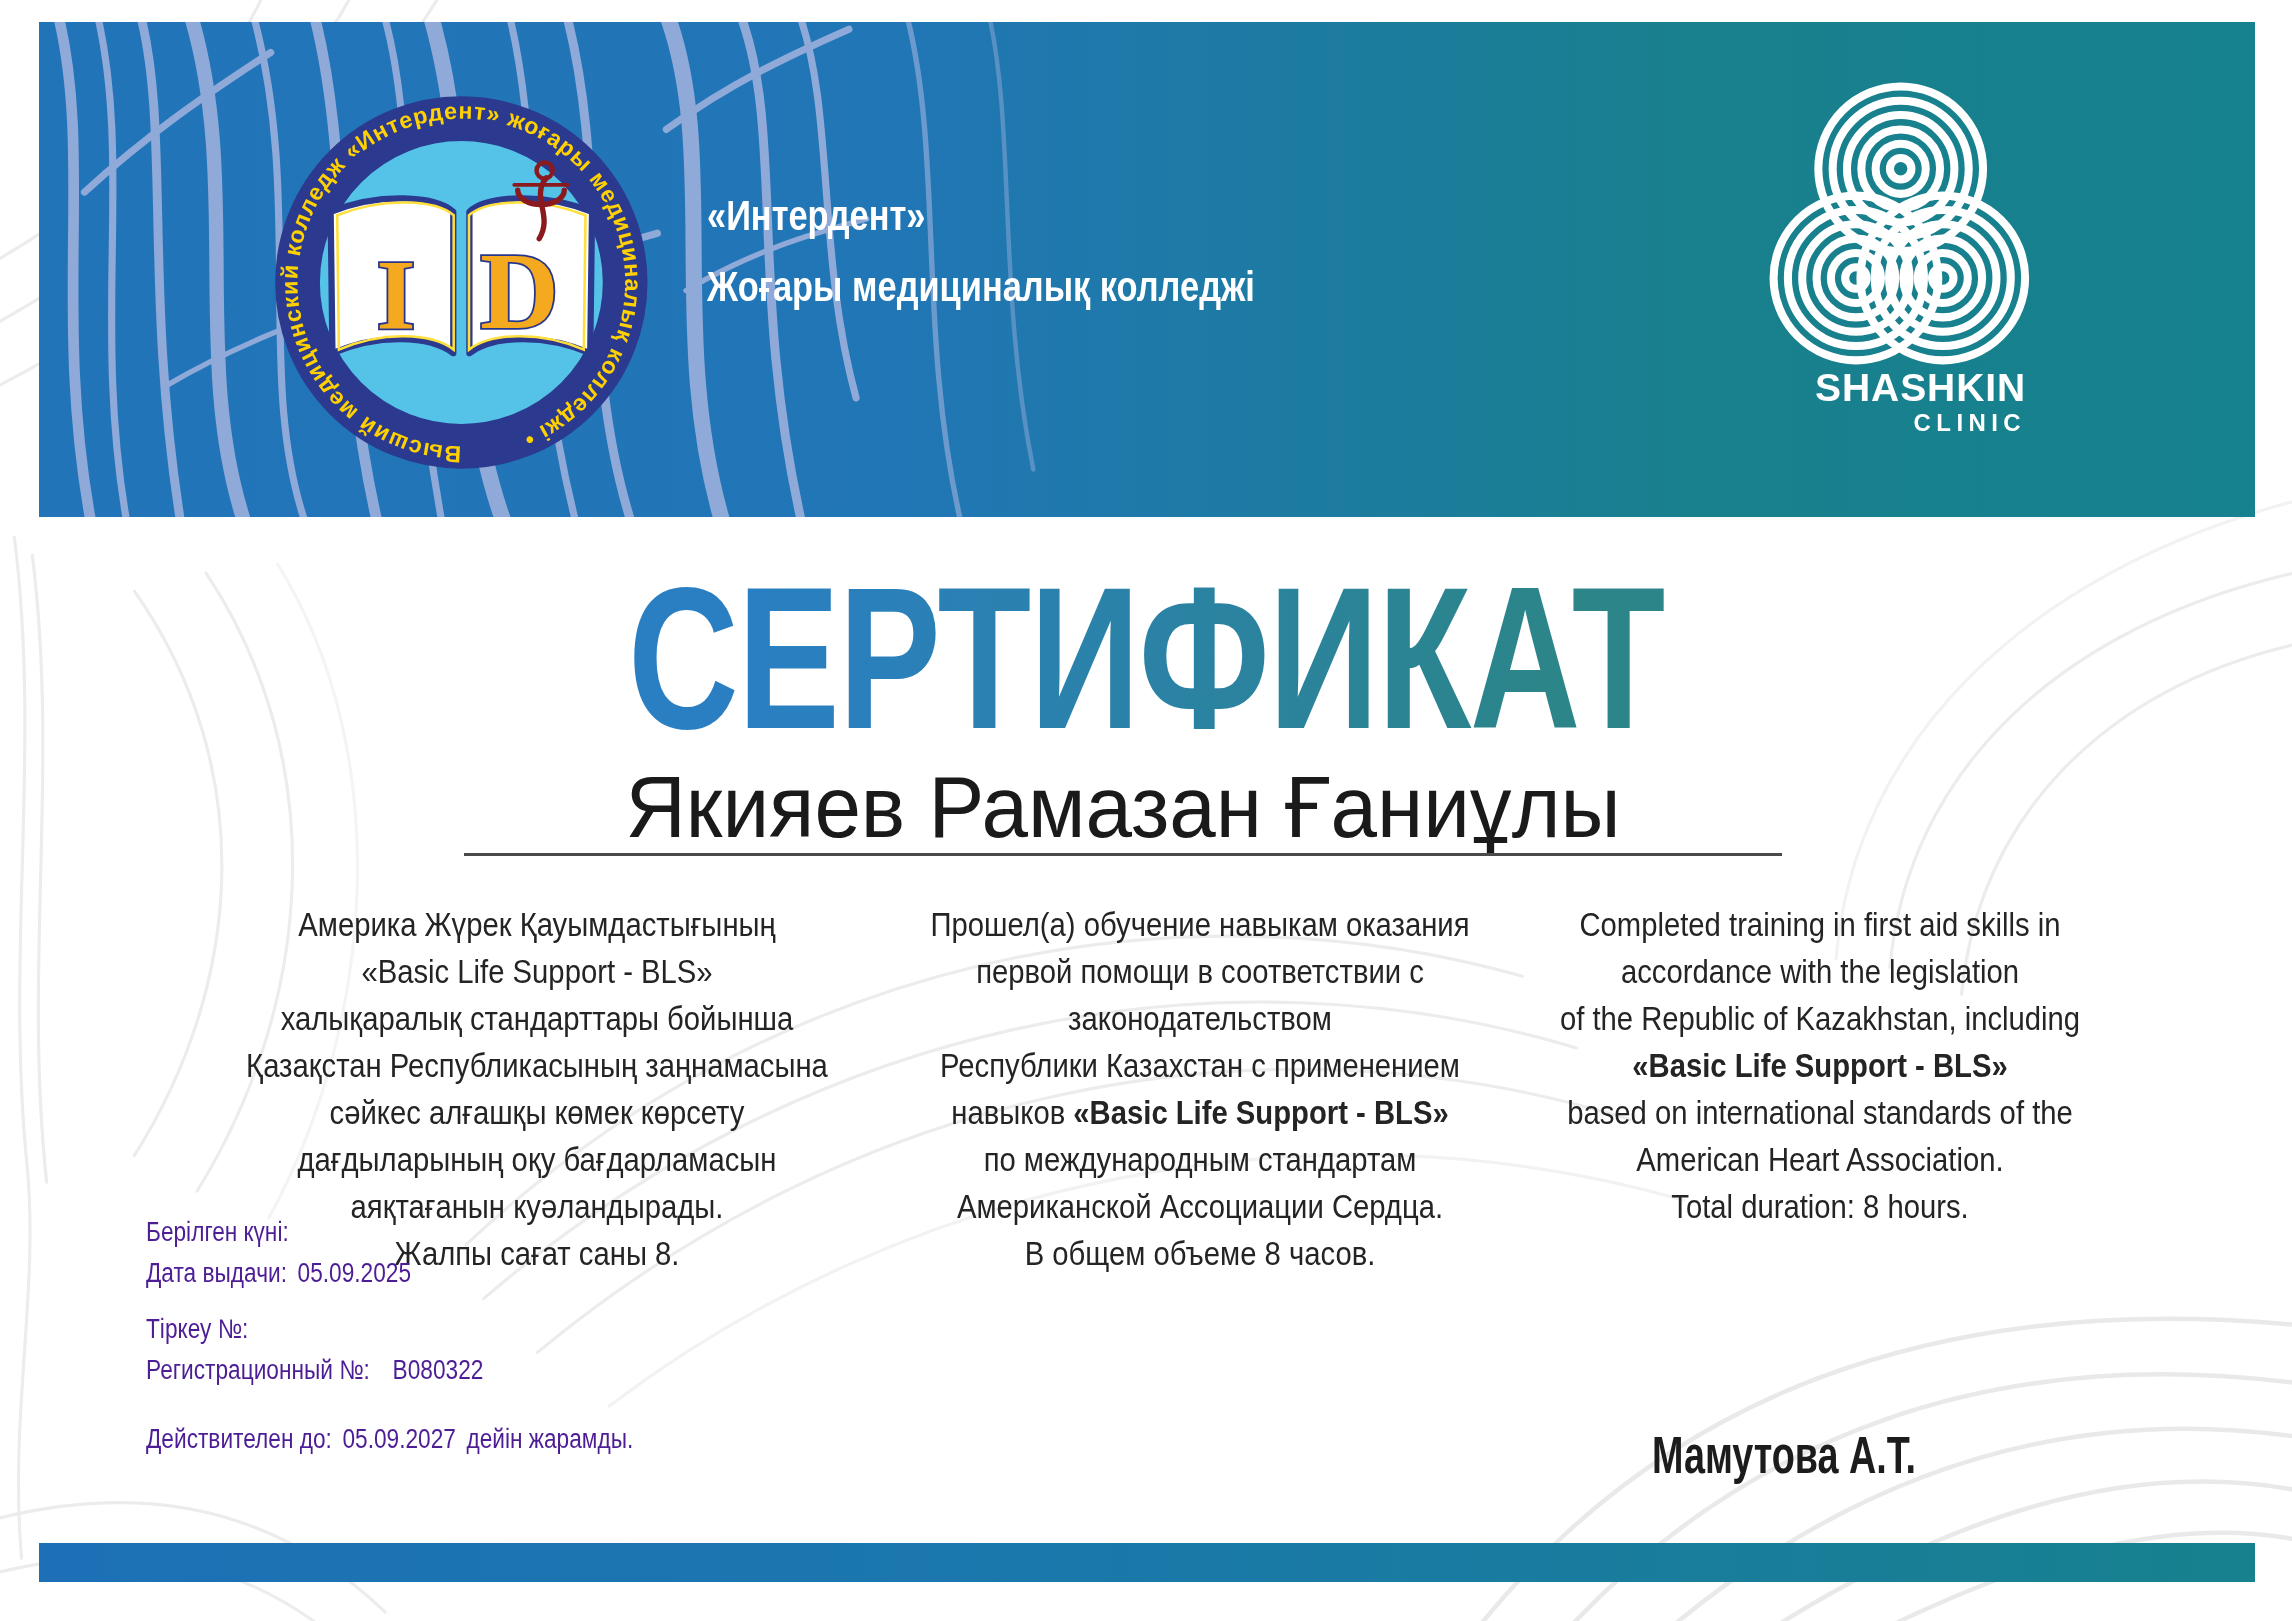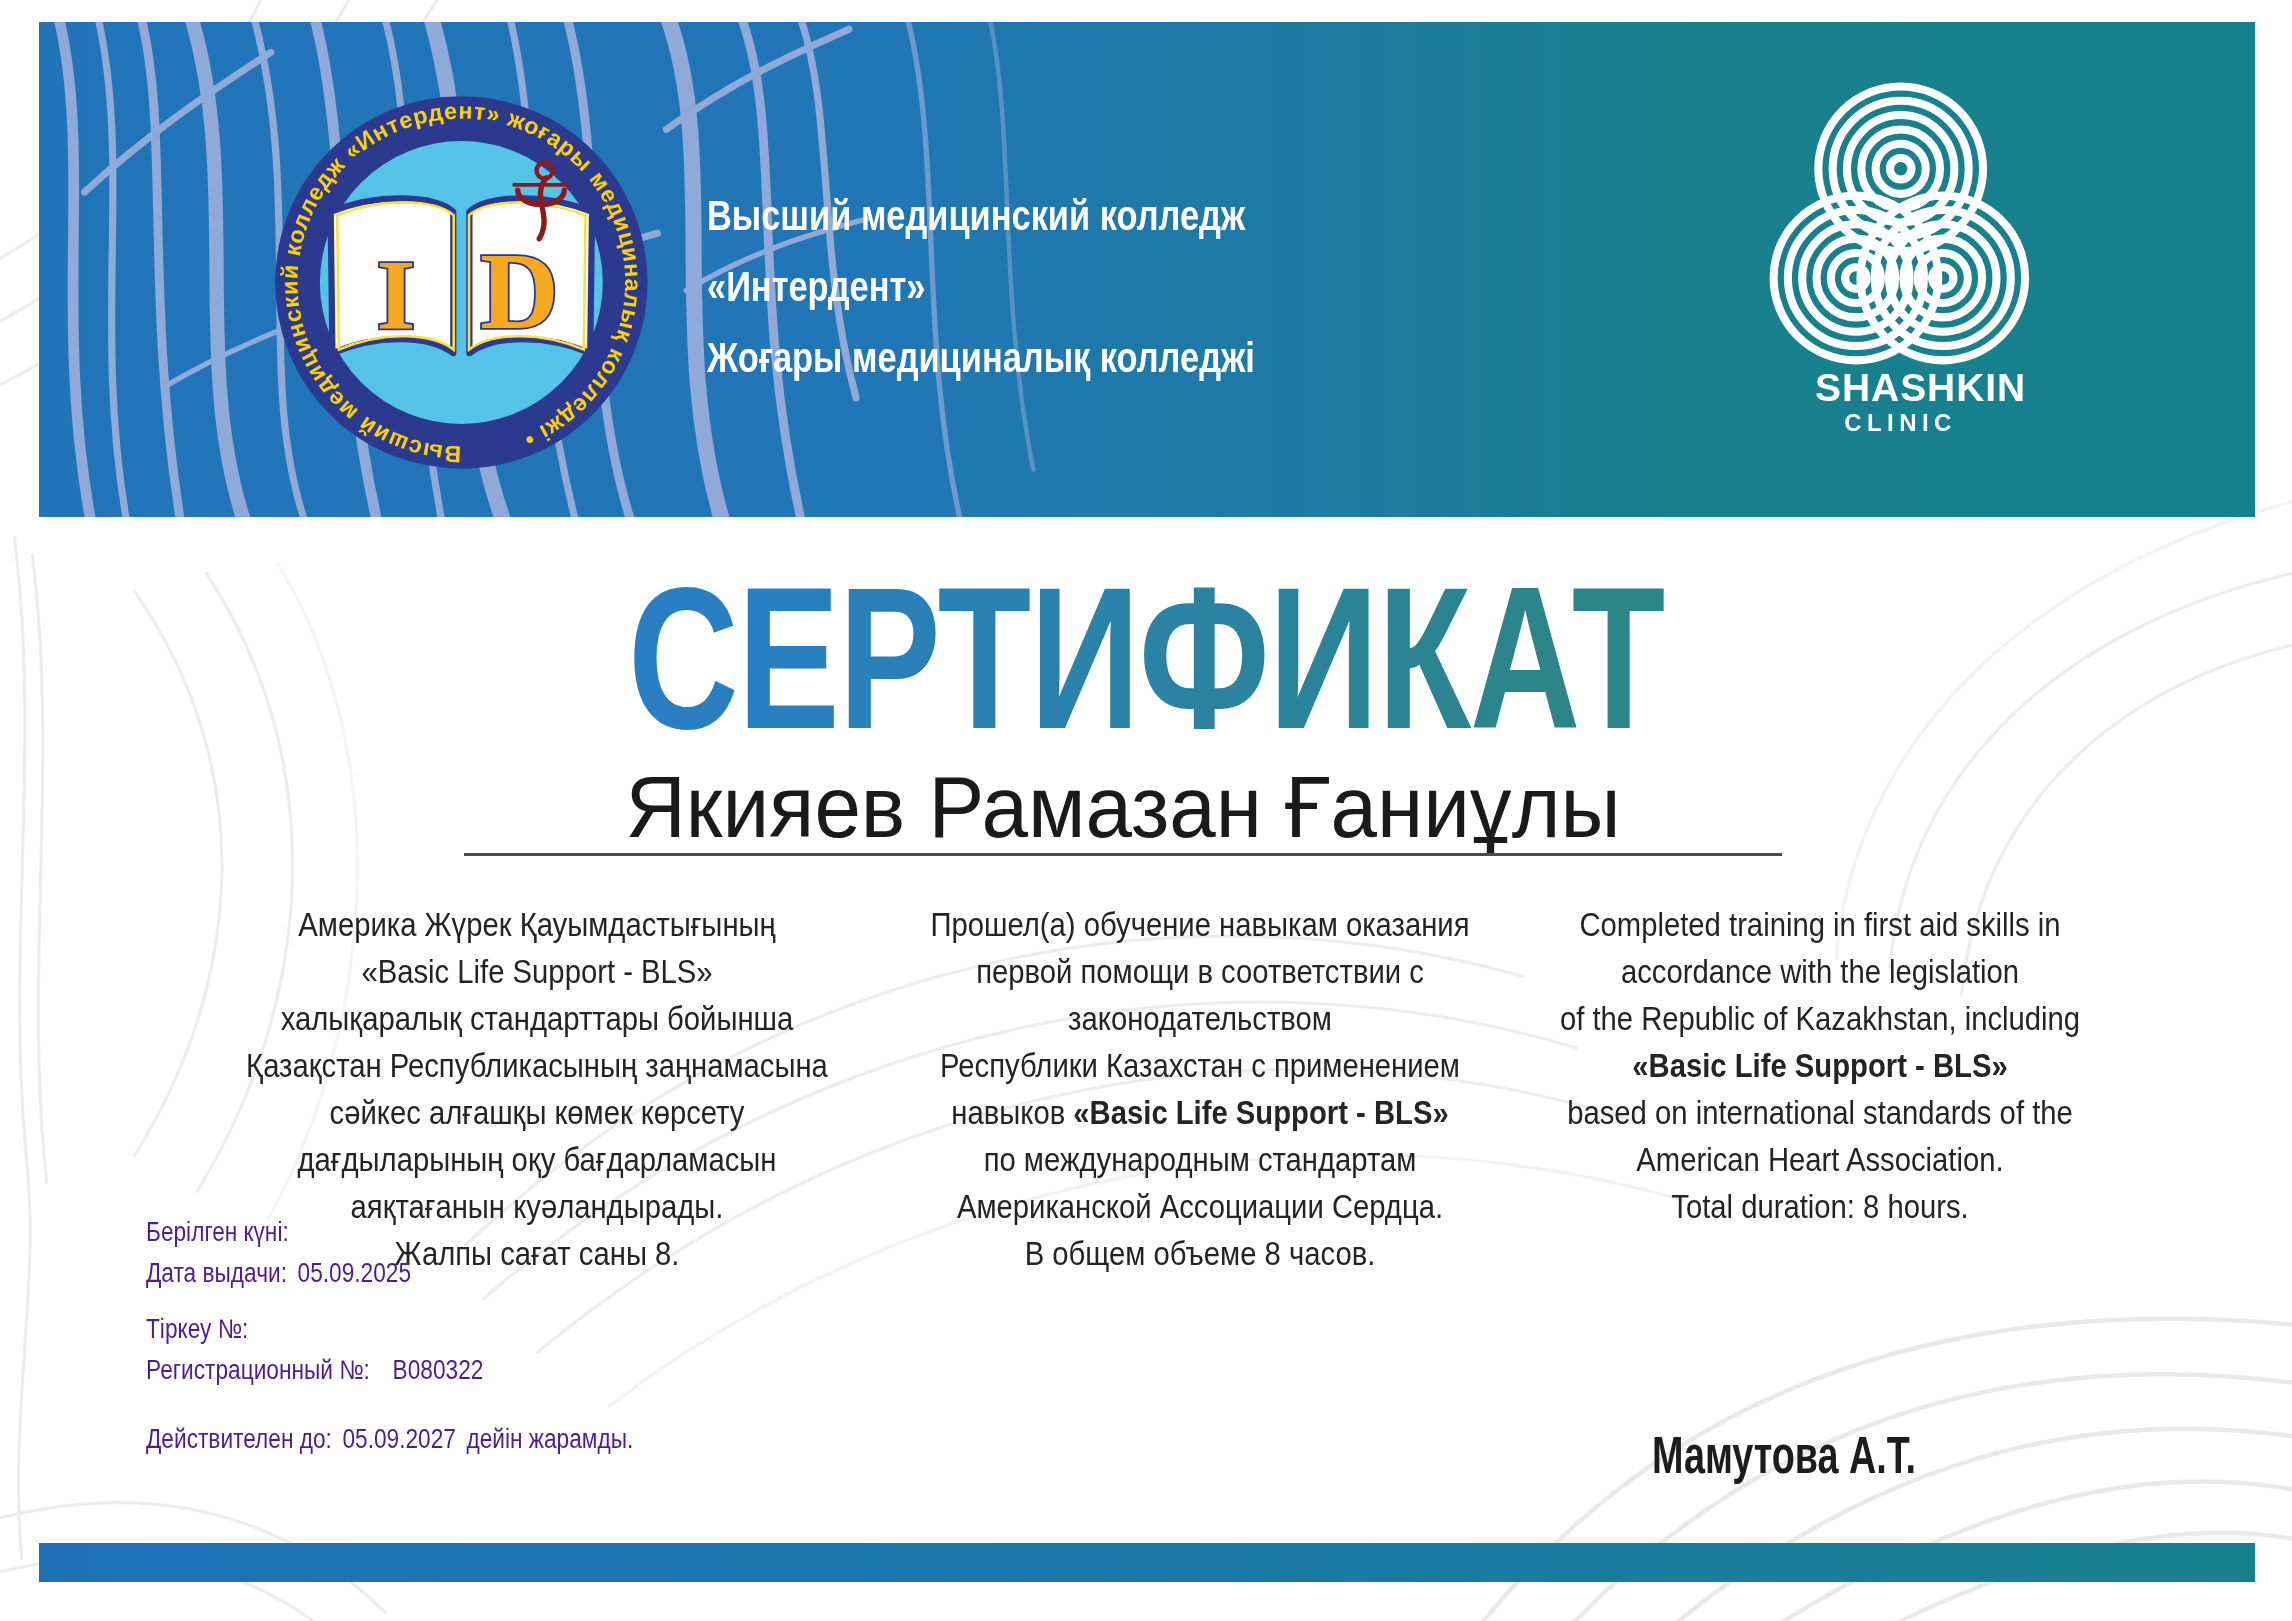--- a/index.html
+++ b/index.html
@@ -8,21 +8,21 @@
   .watermark{position:absolute;left:0;top:0;z-index:0;}
   
   .banner{position:absolute;left:39px;top:21.5px;width:2216px;height:495px;z-index:1;
           background:linear-gradient(90deg,#2274b9 0%,#2176b6 38%,#19808d 75%,#16818f 100%);}
   .bannerArt{position:absolute;left:0;top:0;}
   .collegeName{position:absolute;left:668px;top:158px;color:#fff;font-weight:700;
                font-size:43px;line-height:71px;z-index:2;}
   .collegeName .cond{display:inline-block;transform:scaleX(.8);transform-origin:0 50%;white-space:nowrap;}
   .shName{position:absolute;left:1736px;top:344px;width:251px;text-align:right;color:#fff;
           font-weight:700;font-size:39px;letter-spacing:0.9px;z-index:2;}
-  .shClinic{position:absolute;left:1736px;top:387px;width:251px;text-align:center;color:#fff;
+  .shClinic{position:absolute;left:1736px;top:387px;width:251px;text-align:right;color:#fff;
           font-weight:700;font-size:24px;letter-spacing:5.4px;z-index:2;}
   
   .title{position:absolute;left:1146px;top:557px;font-size:202px;font-weight:700;line-height:1;
          letter-spacing:-1.8px;white-space:nowrap;z-index:2;
          transform:translateX(-50%) scaleX(.76);transform-origin:50% 0;
          background:linear-gradient(90deg,#2a7fc3 12%,#2b8589 88%);
          -webkit-background-clip:text;background-clip:text;color:transparent;}
   .recipient{position:absolute;left:1123px;top:763px;font-size:88px;line-height:1;color:#1a1a1a;
          white-space:nowrap;z-index:2;transform:translateX(-50%) scaleX(.95);transform-origin:50% 0;}
   .nameLine{position:absolute;left:464px;top:853px;width:1318px;height:2.7px;background:#4a4a4a;z-index:2;}
@@ -156,21 +156,20 @@
             <circle cx="2126" cy="286" r="28"></circle>
           <circle cx="2126" cy="286" r="44"></circle>
             <circle cx="2126" cy="286" r="60"></circle>
           <circle cx="2126" cy="286" r="76"></circle>
             <circle cx="2126" cy="286" r="92"></circle>
         </g>
       </g>
     </svg>
 
     <div class="collegeName">
-      <div><span class="cond">Высший медицинский колледж</span></div>
       <div><span class="cond">«Интердент»</span></div>
       <div><span class="cond">Жоғары медициналық колледжі</span></div>
     </div>
 
     <div class="shName">SHASHKIN</div>
     <div class="shClinic">CLINIC</div>
   </div>
 
   <div class="title">СЕРТИФИКАТ</div>
   <div class="recipient">Якияев Рамазан Ғаниұлы</div>

